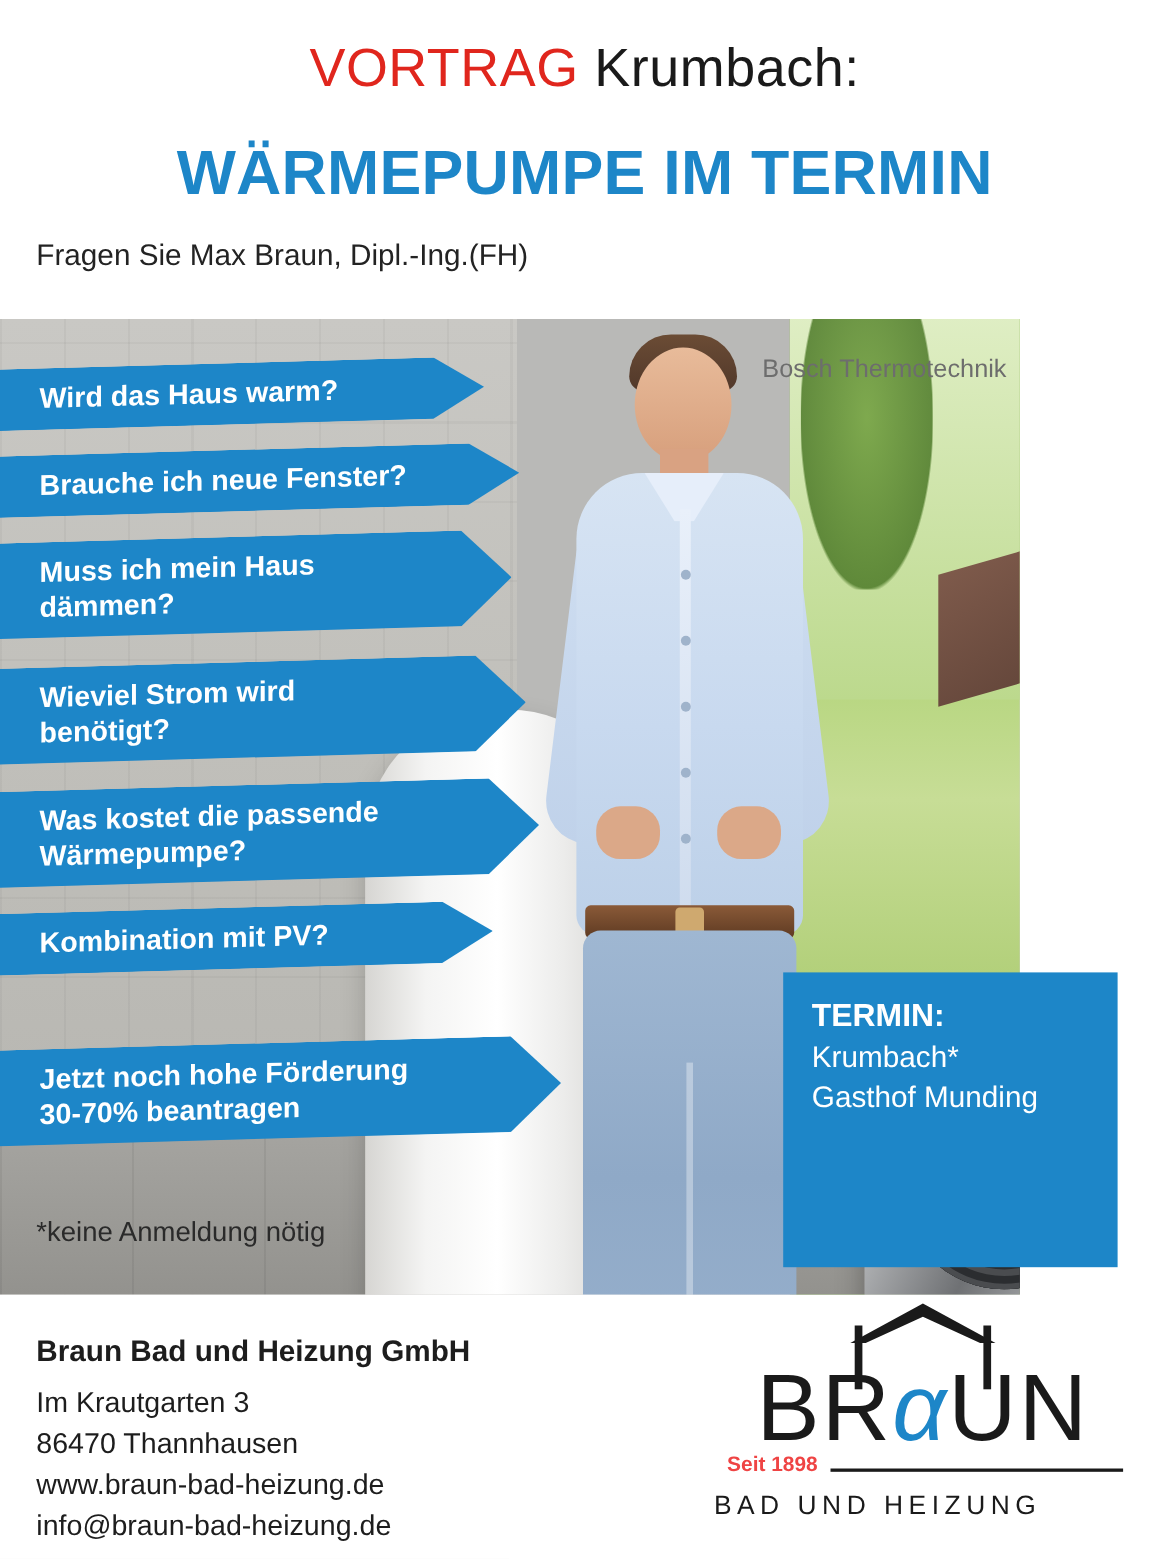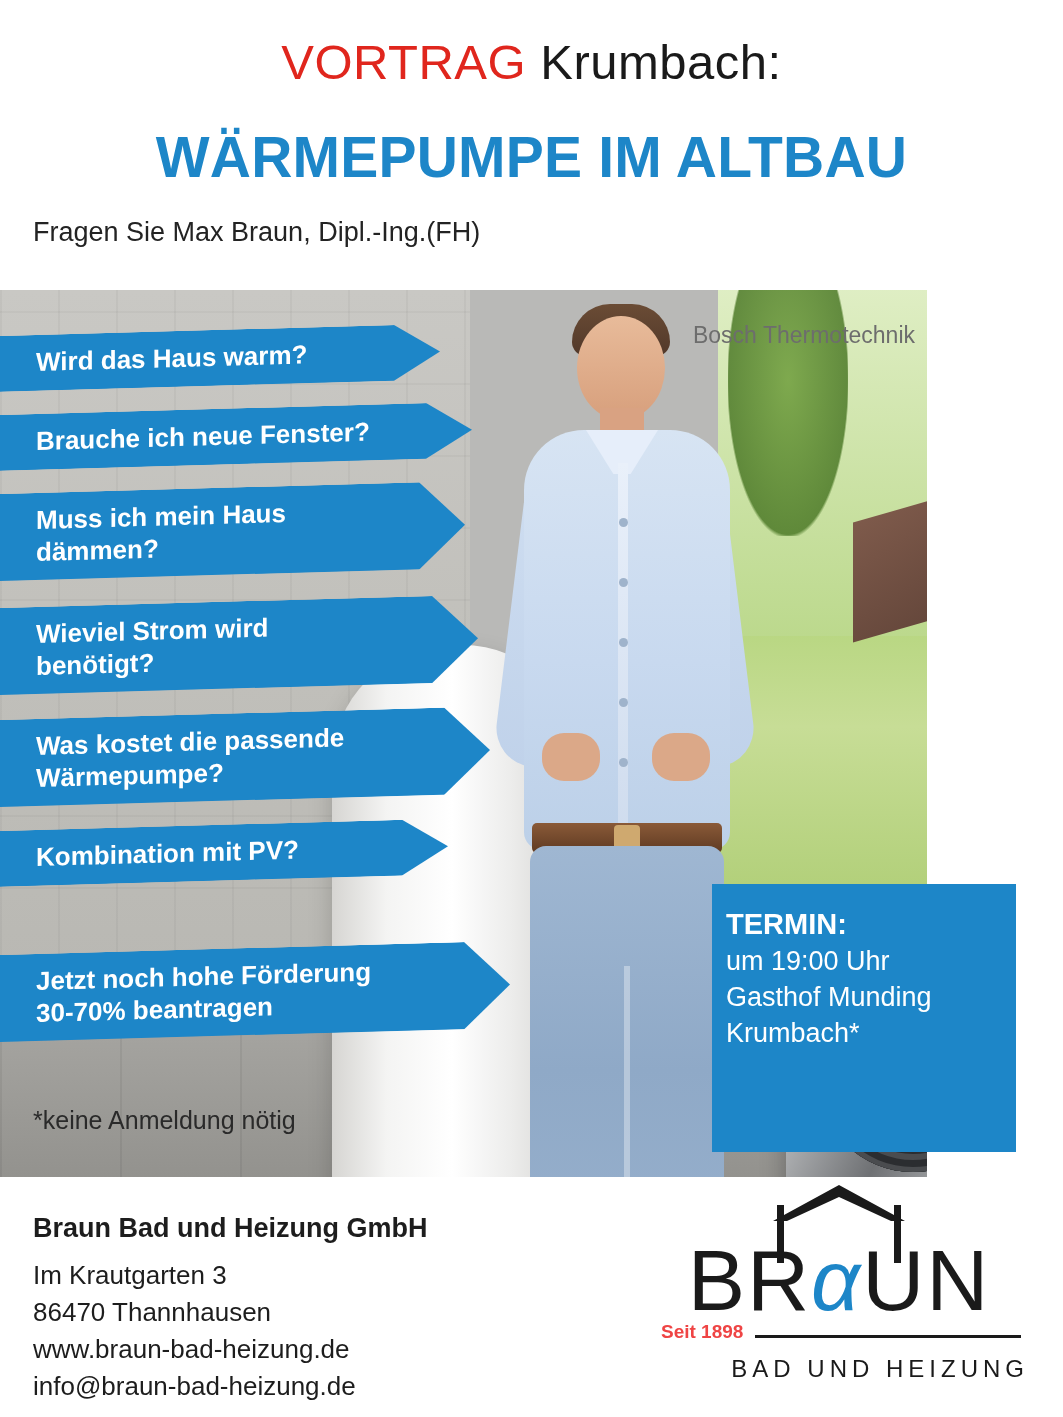--- a/index.html
+++ b/index.html
@@ -208,21 +208,21 @@
   .arrow span { display:block; transform: skewY(0deg); }
 
   
   .termin {
     position: absolute;
     left: 712px; top: 884px;
     width: 304px; height: 268px;
     background: #1d86c8;
     color: #ffffff;
     z-index: 20;
-    padding: 22px 20px 0 14px;
+    padding: 22px 20px 0 26px;
     box-sizing: border-box;
   }
   .termin .t-label { font-size: 29px; font-weight: bold; line-height: 1.28; }
   .termin .t-date  { font-size: 30px; font-weight: bold; line-height: 1.35; margin-top: 2px;}
   .termin .t-line  { font-size: 27px; font-weight: 400; line-height: 1.34; }
 
   .note {
     position: absolute;
     left: 33px; top: 1106px;
     font-size: 25px;
@@ -267,21 +267,21 @@
   .logo .alpha { color: #1d86c8; font-style: italic; }
   .logo .rule {
     position:absolute; left: 8px; top: 130px; width: 364px; height: 3px; background:#1a1a1a;
   }
   .logo .seit {
     position:absolute; left: 0; top: 116px; width: 380px; text-align:left;
     font-size: 19px; font-weight: bold; color:#ef4444;
   }
   .logo .seit span { background:#fff; padding: 0 12px; }
   .logo .tagline {
-    position:absolute; left: 0; top: 150px; width: 380px; text-align:right;
+    position:absolute; left: 0; top: 150px; width: 380px; text-align:left;
     font-size: 24px; letter-spacing: 5px; color:#1a1a1a;
   }
 </style>
 </head>
 <body>
 
 <div id="poster">
 
   <div class="photo">
     <div class="wall-left"></div>
@@ -324,21 +324,21 @@
 
     </div>
 
     <div class="bosch-label">Bosch Thermotechnik</div>
   </div>
 
   <div class="header">
     <div class="headline-top">
       <span>VORTRAG</span><span class="black-part"> Krumbach:</span>
     </div>
-    <div class="headline-main">WÄRMEPUMPE IM ALTBAU</div>
+    <div class="headline-main">WÄRMEPUMPE IM TERMIN</div>
     <div class="subline">Fragen Sie Max Braun, Dipl.-Ing.(FH)</div>
   </div>
 
   <div class="arrows">
     <div class="arrow" style="top:46px;  width:440px;">
       <span>Wird das Haus warm?</span>
     </div>
     <div class="arrow" style="top:125px; width:472px;">
       <span>Brauche ich neue Fenster?</span>
     </div>
@@ -358,23 +358,22 @@
       <span>Kombination mit PV?</span>
     </div>
     <div class="arrow" style="top:665px; width:510px;">
       <span>Jetzt noch hohe Förderung</span>
       <span>30-70% beantragen</span>
     </div>
   </div>
 
   <div class="termin">
     <div class="t-label">TERMIN:</div>
-    <div class="t-line">um 19:00 Uhr</div>
+    <div class="t-line">Krumbach*</div>
     <div class="t-line">Gasthof Munding</div>
-    <div class="t-line">Krumbach*</div>
   </div>
 
   <div class="note">*keine Anmeldung nötig</div>
 
   <div class="footer">
     <div class="company">Braun Bad und Heizung GmbH</div>
     <div class="addr">
       <div>Im Krautgarten 3</div>
       <div>86470 Thannhausen</div>
       <div>www.braun-bad-heizung.de</div>

